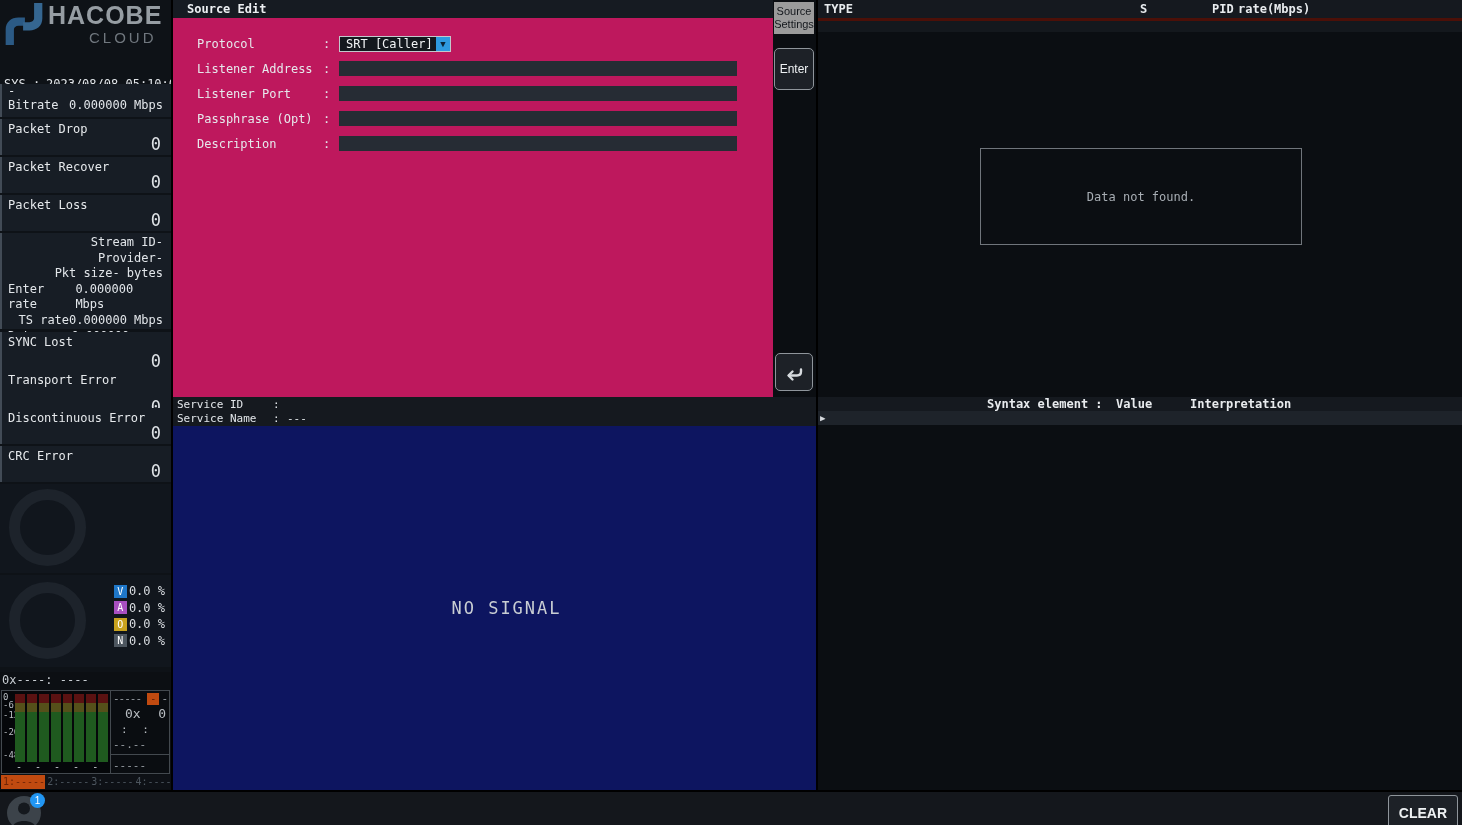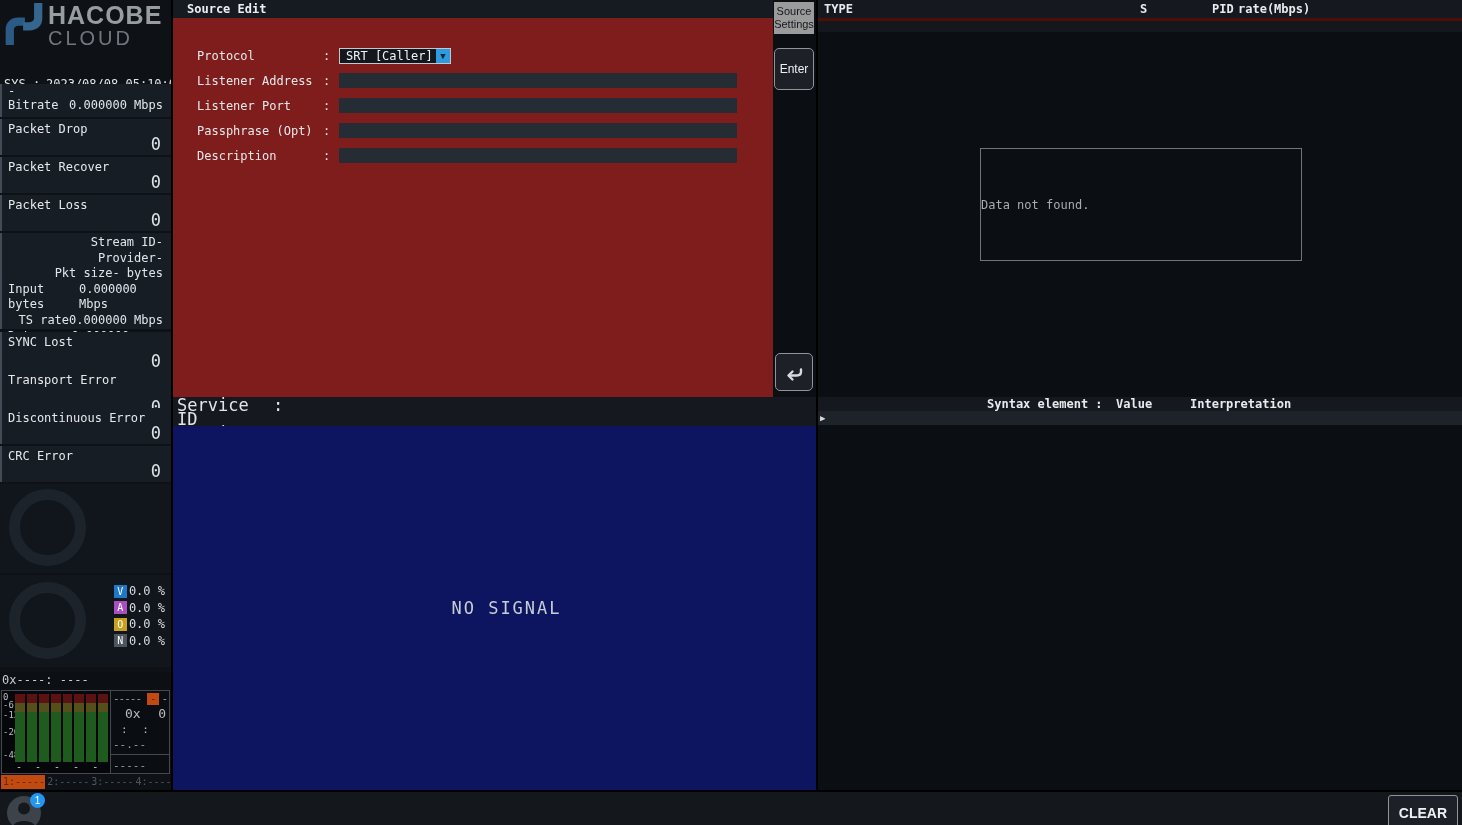--- a/index.html
+++ b/index.html
@@ -6,21 +6,21 @@
   html,body { width:1462px; height:825px; background:#0b0e12; overflow:hidden;
     font-family:"DejaVu Sans Mono", monospace; color:#e2e6ea; }
   .screen { position:absolute; inset:0; }
 
   
   .sidebar { position:absolute; left:0; top:0; width:171px; height:790px; background:#0e1217; }
   .logo-row { position:absolute; left:2px; top:2px; display:flex; align-items:flex-start; }
   .logo-icon { width:44px; height:44px; }
   .logo-text { margin-left:2px; font-family:"Liberation Sans", sans-serif; }
   .logo-title { font-size:25px; font-weight:bold; color:#969da3; letter-spacing:1px; line-height:26px; }
-  .logo-sub { font-size:20px; color:#70777e; letter-spacing:3px; line-height:20px; }
+  .logo-sub { font-size:15px; color:#70777e; letter-spacing:3px; line-height:20px;margin-left:41px; }
   .clock { position:absolute; left:4px; top:47px; font-size:12px; line-height:15px; white-space:pre; }
   .clock .row { display:flex; }
   .clock .lbl { width:42px; }
 
   .panel { position:absolute; left:0; width:171px; background:#171d25; border-left:2px solid #424b56; }
   .panel-dark { position:absolute; left:0; width:171px; background:#11161d; }
   .p-label { font-size:12px; padding:3px 0 0 6px; color:#e6e9ec; }
   .p-value { position:absolute; right:10px; bottom:1px; font-size:17px; color:#dfe3e7; }
   .kv-rows { padding:2px 8px 0 6px; }
   .kv { display:flex; justify-content:flex-end; font-size:12px; line-height:15.6px; }
@@ -53,57 +53,57 @@
   .ib-hex { display:flex; justify-content:space-between; padding:1px 3px 0 14px; color:#b9bec3; font-size:13px; }
   .ib-col { padding:2px 0 0 10px; letter-spacing:4px; color:#b9bec3; }
   .ib-time { padding:2px 0 0 2px; letter-spacing:0; border-bottom:1px solid #43494f; padding-bottom:3px; }
   .ib-d2 { padding:4px 0 0 2px; }
   .ib-freq { padding:0 0 0 2px; font-size:13px; color:#c6cbd0; }
   .audio-tabs { position:absolute; left:1px; top:103px; right:1px; height:14px; display:flex; background:#0e1116; font-size:10px; line-height:14px; color:#4d565f; }
   .atab { flex:1; padding-left:2px; white-space:pre; }
   .atab.active { background:#c04a10; color:#6e2406; }
 
   
-  .center-top { position:absolute; left:171px; top:0; width:602px; height:397px; background:#7f1d1d; border-left:2px solid #000; }
+  .center-top { position:absolute; left:171px; top:0; width:602px; height:397px; background:#be185d; border-left:2px solid #000; }
   .section-title { height:18px; background:#161b22; font-size:12px; font-weight:bold; color:#eceff2; padding:2px 0 0 14px; }
-  .form { position:absolute; left:24px; top:48px; }
+  .form { position:absolute; left:24px; top:36px; }
   .f-row { display:flex; align-items:center; margin-bottom:10px; height:15px; }
   .f-label { width:126px; font-size:12px; color:#e6e9ec; }
   .f-sep { width:16px; font-size:12px; }
   .field { width:398px; height:15px; background:#262c34; border:none; outline:none; color:#e2e6ea; font-family:inherit; font-size:12px; padding:0 4px; }
   .select { width:112px; height:16px; background:#14181e; border:1px solid #c3c8cd; display:flex; align-items:center; cursor:pointer; }
   .select-label { flex:1; font-size:12px; color:#f2f4f6; padding-left:6px; }
   .select-arrow { width:14px; height:14px; background:#2e9ae0; color:#0b2438; font-size:9px; text-align:center; line-height:14px; }
 
   
   .btncol { position:absolute; left:773px; top:0; width:43px; height:397px; background:#0b0e12; }
   .src-settings { position:absolute; left:1px; top:2px; width:40px; height:32px; background:#9b9b9b; color:#14181d;
     font-family:"Liberation Sans", sans-serif; font-size:11px; line-height:13px; text-align:center; padding-top:3px; cursor:pointer; }
   .btn { background:#1d2127; border:1px solid #8f959b; border-radius:5px; color:#eef1f3; cursor:pointer;
     font-family:"Liberation Sans", sans-serif; }
   .enter-btn { position:absolute; left:1px; top:48px; width:40px; height:42px; font-size:12px; }
   .back-btn { position:absolute; left:2px; top:353px; width:38px; height:38px; display:flex; align-items:center; justify-content:center; }
 
   
   .center-bottom { position:absolute; left:171px; top:397px; width:645px; height:393px; border-left:2px solid #000; }
-  .service-hdr { height:29px; background:#15191f; font-size:17px; line-height:14px; padding:1px 0 0 4px; }
+  .service-hdr { height:29px; background:#15191f; font-size:11px; line-height:14px; padding:1px 0 0 4px; }
   .svc-row { display:flex; }
   .svc-lbl { width:96px; }
   .svc-sep { width:14px; }
   .no-signal { position:absolute; left:0; top:29px; right:0; bottom:0; background:#0d1560; display:flex; align-items:center; justify-content:center;padding-left:24px; }
   .no-signal-text { font-size:17px; color:#c9ced3; letter-spacing:2px; }
 
   
   .right-top { position:absolute; left:816px; top:0; width:646px; height:397px; background:#0b0e12; border-left:2px solid #000; }
   .pid-hdr { position:relative; height:18px; background:#15191f; font-size:12px; font-weight:bold; color:#e8ebee; }
   .pid-hdr span { position:absolute; top:2px; }
   .row-maroon { height:3px; background:#4c1008; }
   .pid-row { height:11px; background:#14181d; }
-  .dnf-box { position:absolute; left:162px; top:148px; width:322px; height:113px; border:1px solid #70757b;
-    display:flex; align-items:center; }
+  .dnf-box { position:absolute; left:162px; top:148px; width:322px; height:97px; border:1px solid #70757b;
+    display:flex; align-items:center; justify-content:center; }
   .dnf-text { font-size:12px; color:#a7adb3; }
 
   .right-bottom { position:absolute; left:816px; top:397px; width:646px; height:393px; background:#0b0e12; border-left:2px solid #000; }
   .syn-hdr { position:relative; height:14px; background:#15191f; font-size:12px; font-weight:bold; color:#e8ebee; }
   .syn-hdr span { position:absolute; top:0; }
   .syn-row { height:14px; background:#1e232a; font-size:9px; line-height:14px; color:#d5d9dd; padding-left:2px; }
 
   
   .bottom-bar { position:absolute; left:0; top:790px; width:1462px; height:35px; background:#14171c; border-top:2px solid #000; }
   .user-wrap { position:absolute; left:6px; top:3px; width:40px; height:40px; }
@@ -164,21 +164,21 @@
           </div>
         <div class="kv">
             <span>Provider</span>
             <span>-</span>
           </div>
         <div class="kv">
             <span>Pkt size</span>
             <span>- bytes</span>
           </div>
         <div class="kv">
-            <span>Input bytes</span>
+            <span>Enter rate</span>
             <span>0.000000 Mbps</span>
           </div>
         <div class="kv">
             <span>TS rate</span>
             <span>0.000000 Mbps</span>
           </div>
         <div class="kv">
             <span>Data rate</span>
             <span>0.000000 Mbps</span>
           </div>

